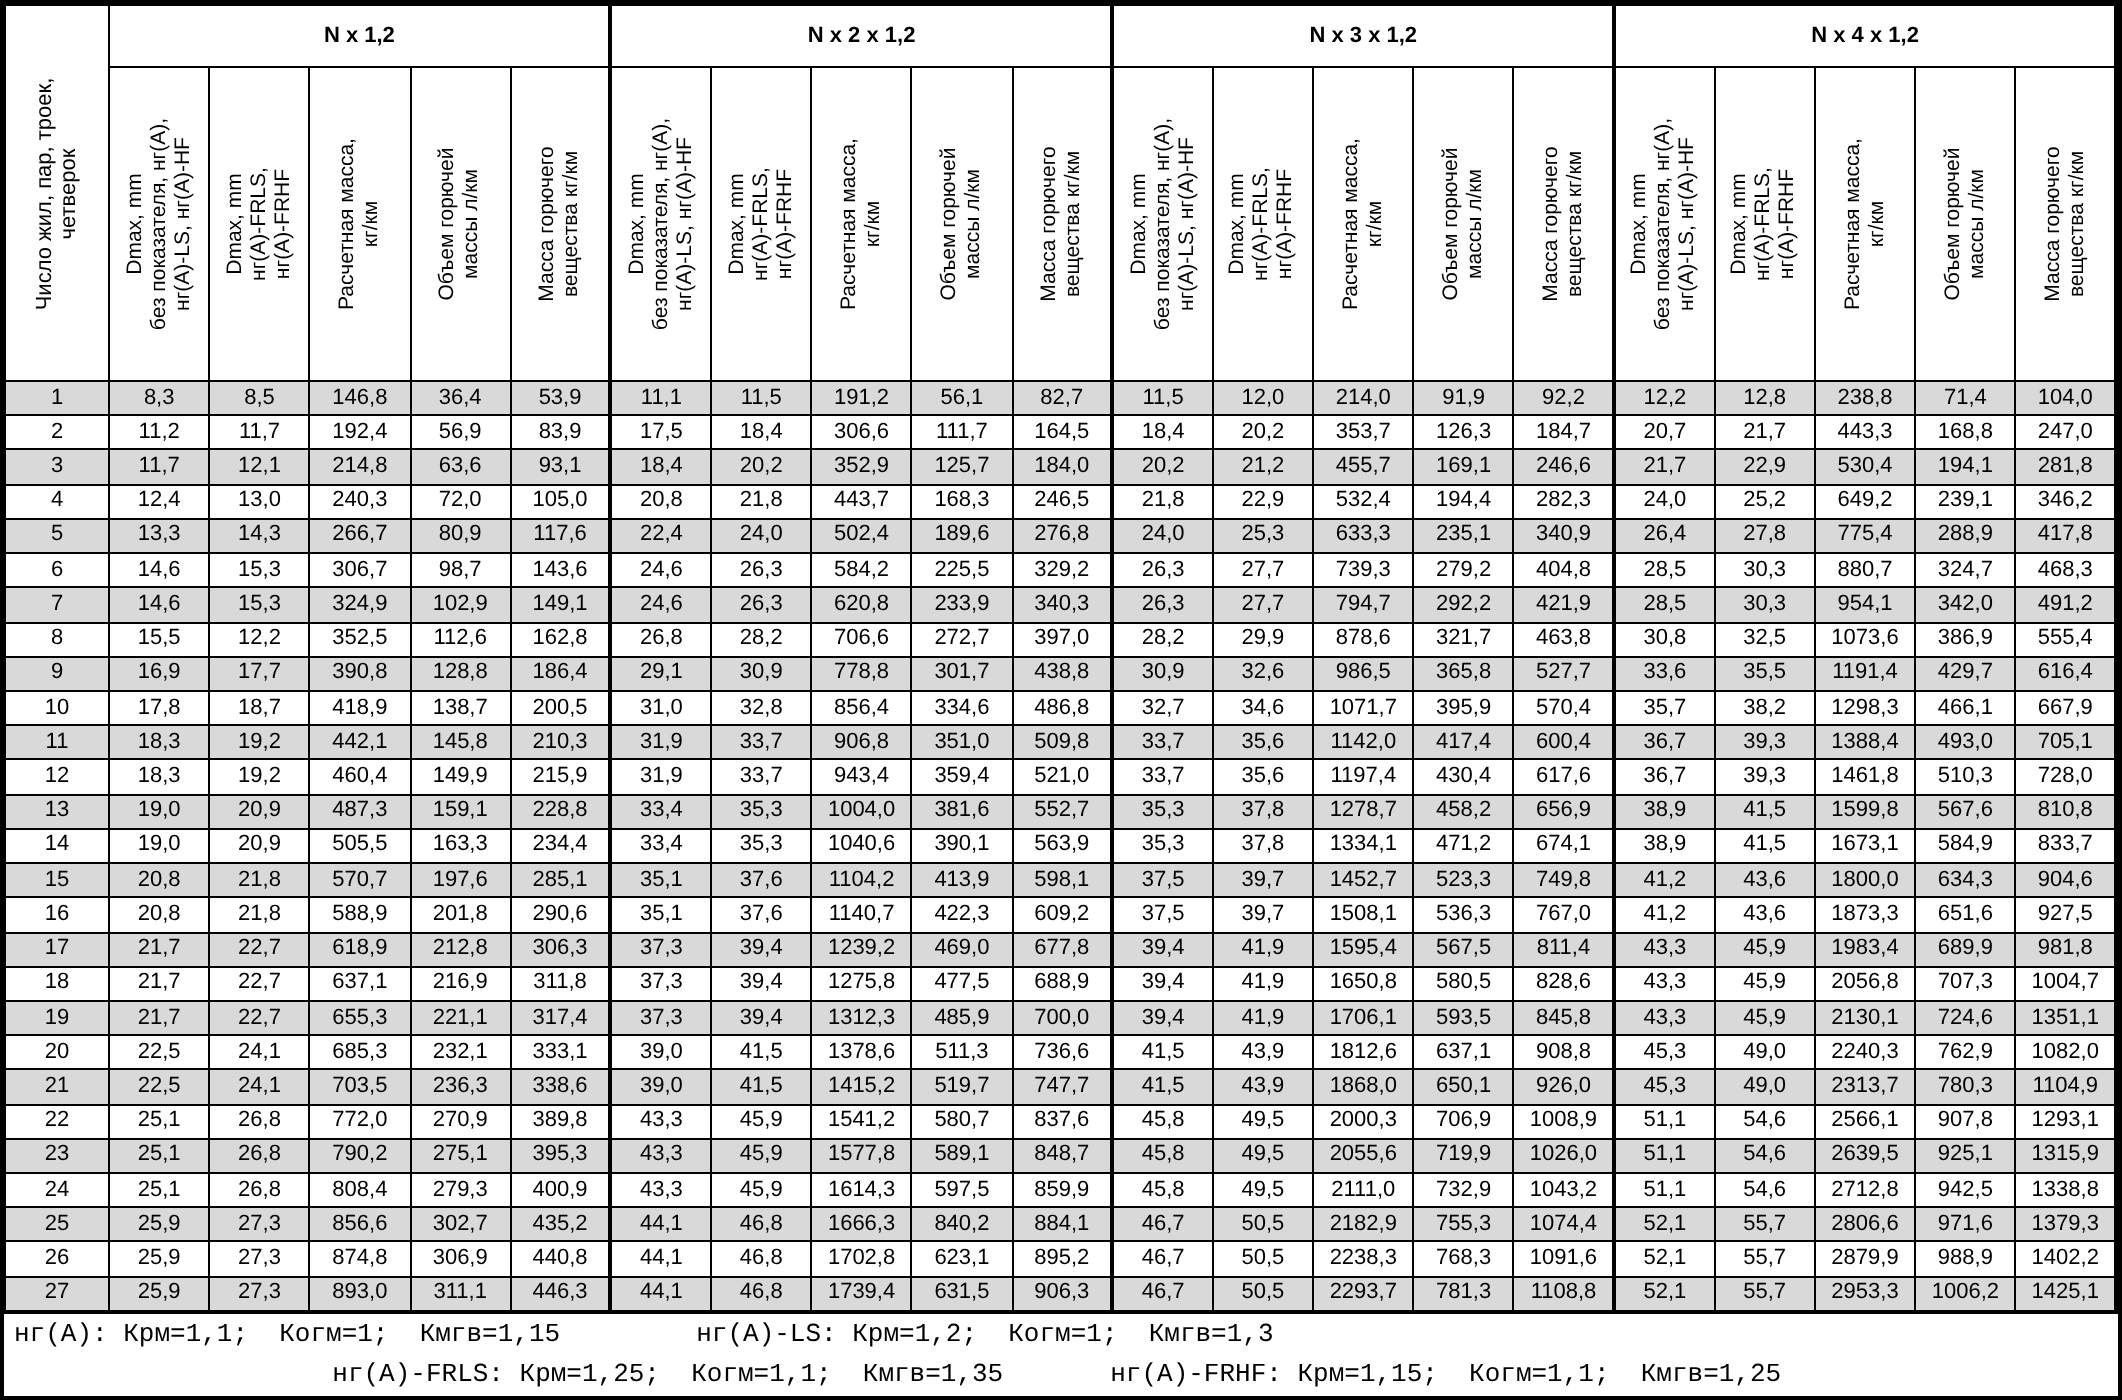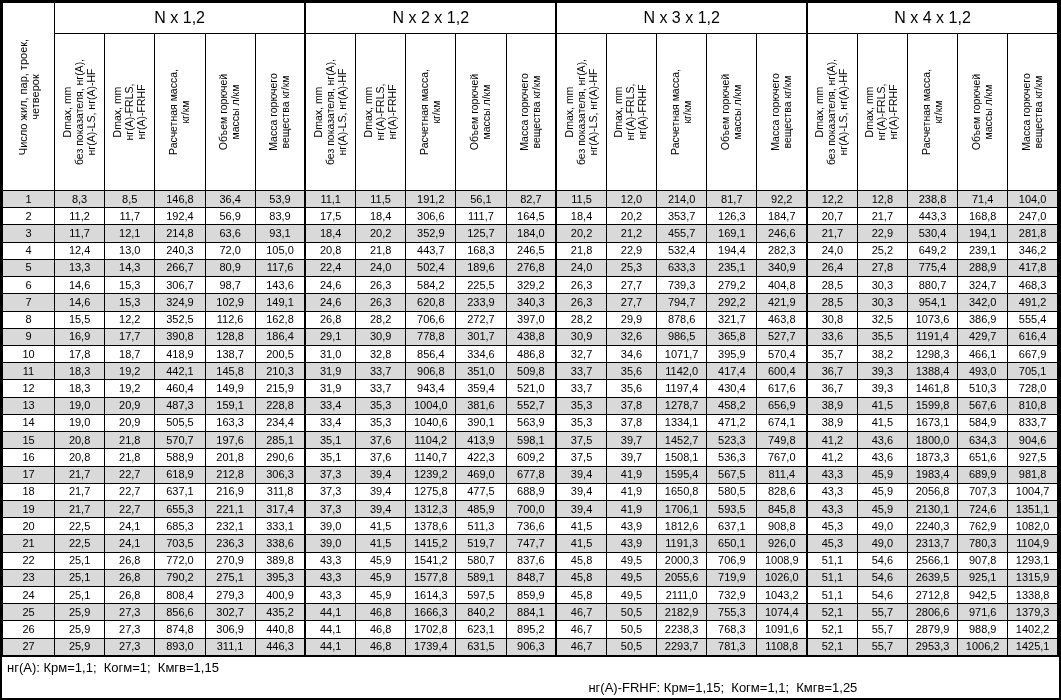--- a/index.html
+++ b/index.html
@@ -2,32 +2,32 @@
 <html><head>
 <meta charset="utf-8">
 <style>
   html,body{margin:0;padding:0;background:#fff;}
   body{font-family:"Liberation Sans","DejaVu Sans",sans-serif;color:#000;}
   .page{width:1061px;height:700px;box-sizing:border-box;border:2px solid #000;background:#fff;overflow:hidden;}
   table{width:100%;height:654px;border-collapse:collapse;table-layout:fixed;}
   col.c-stub{width:52px;}
   th,td{border:1px solid #000;padding:0;margin:0;}
   th{background:#fff;font-weight:normal;}
-  .group-title{font-size:16px;font-weight:normal;height:30px;text-align:center;vertical-align:middle;}
+  .group-title{font-size:11px;font-weight:bold;height:30px;text-align:center;vertical-align:middle;}
   .colhead{position:relative;height:156px;}
   .corner{position:relative;}
   .rot{position:absolute;left:50%;top:50%;transform:translate(-50%,-50%) rotate(-90deg);
        text-align:center;white-space:pre-line;line-height:1.12;font-size:10.5px;width:150px;}
   .corner-rot{width:180px;font-size:11px;}
   tbody td{font-size:11px;text-align:center;vertical-align:middle;line-height:1;height:15px;}
   tbody tr:nth-child(odd){background:#d9d9d9;}
   .gb{border-right-width:2px;}
   .footer{position:relative;height:40px;border-top:1px solid #000;font-size:13px;}
   .f-line{position:relative;height:20px;}
-  .f-line span{position:absolute;top:50%;transform:translateY(-50%);white-space:pre;}
+  .f-line span{position:absolute;top:50%;transform:translateY(-50%);white-space:pre;font-family:Liberation Mono, monospace;}
   .f-line .f-left{left:5px;}
   .f-line .f-c1{left:46.4%;transform:translate(-50%,-50%);}
   .f-line .f-c2{left:82.5%;transform:translate(-50%,-50%);}
   .f-line .f-c3{left:31.4%;transform:translate(-50%,-50%);}
   .f-line .f-c4{left:68.2%;transform:translate(-50%,-50%);text-align:center;}
 </style>
 </head>
 <body>
 
 <div class="page">
@@ -166,21 +166,21 @@
           <td>36,4</td>
           <td class="gb">53,9</td>
           <td>11,1</td>
           <td>11,5</td>
           <td>191,2</td>
           <td>56,1</td>
           <td class="gb">82,7</td>
           <td>11,5</td>
           <td>12,0</td>
           <td>214,0</td>
-          <td>81,7</td>
+          <td>91,9</td>
           <td class="gb">92,2</td>
           <td>12,2</td>
           <td>12,8</td>
           <td>238,8</td>
           <td>71,4</td>
           <td class="gb">104,0</td>
         </tr>
         <tr>
           <td class="num">2</td>
           <td>11,2</td>
@@ -625,21 +625,21 @@
           <td>703,5</td>
           <td>236,3</td>
           <td class="gb">338,6</td>
           <td>39,0</td>
           <td>41,5</td>
           <td>1415,2</td>
           <td>519,7</td>
           <td class="gb">747,7</td>
           <td>41,5</td>
           <td>43,9</td>
-          <td>1191,3</td>
+          <td>1868,0</td>
           <td>650,1</td>
           <td class="gb">926,0</td>
           <td>45,3</td>
           <td>49,0</td>
           <td>2313,7</td>
           <td>780,3</td>
           <td class="gb">1104,9</td>
         </tr>
         <tr>
           <td class="num">22</td>
@@ -777,18 +777,20 @@
           <td>55,7</td>
           <td>2953,3</td>
           <td>1006,2</td>
           <td class="gb">1425,1</td>
         </tr>
       </tbody>
   </table>
   <div class="footer">
     <div class="f-line">
       <span class="f-left">нг(A): Крм=1,1;  Когм=1;  Кмгв=1,15</span>
+      <span class="f-c1">нг(A)-LS: Крм=1,2;  Когм=1;  Кмгв=1,3</span>
     </div>
     <div class="f-line">
+      <span class="f-c3">нг(A)-FRLS: Крм=1,25;  Когм=1,1;  Кмгв=1,35</span>
       <span class="f-c4">нг(A)-FRHF: Крм=1,15;  Когм=1,1;  Кмгв=1,25</span>
     </div>
   </div>
 </div>
 
 </body></html>

